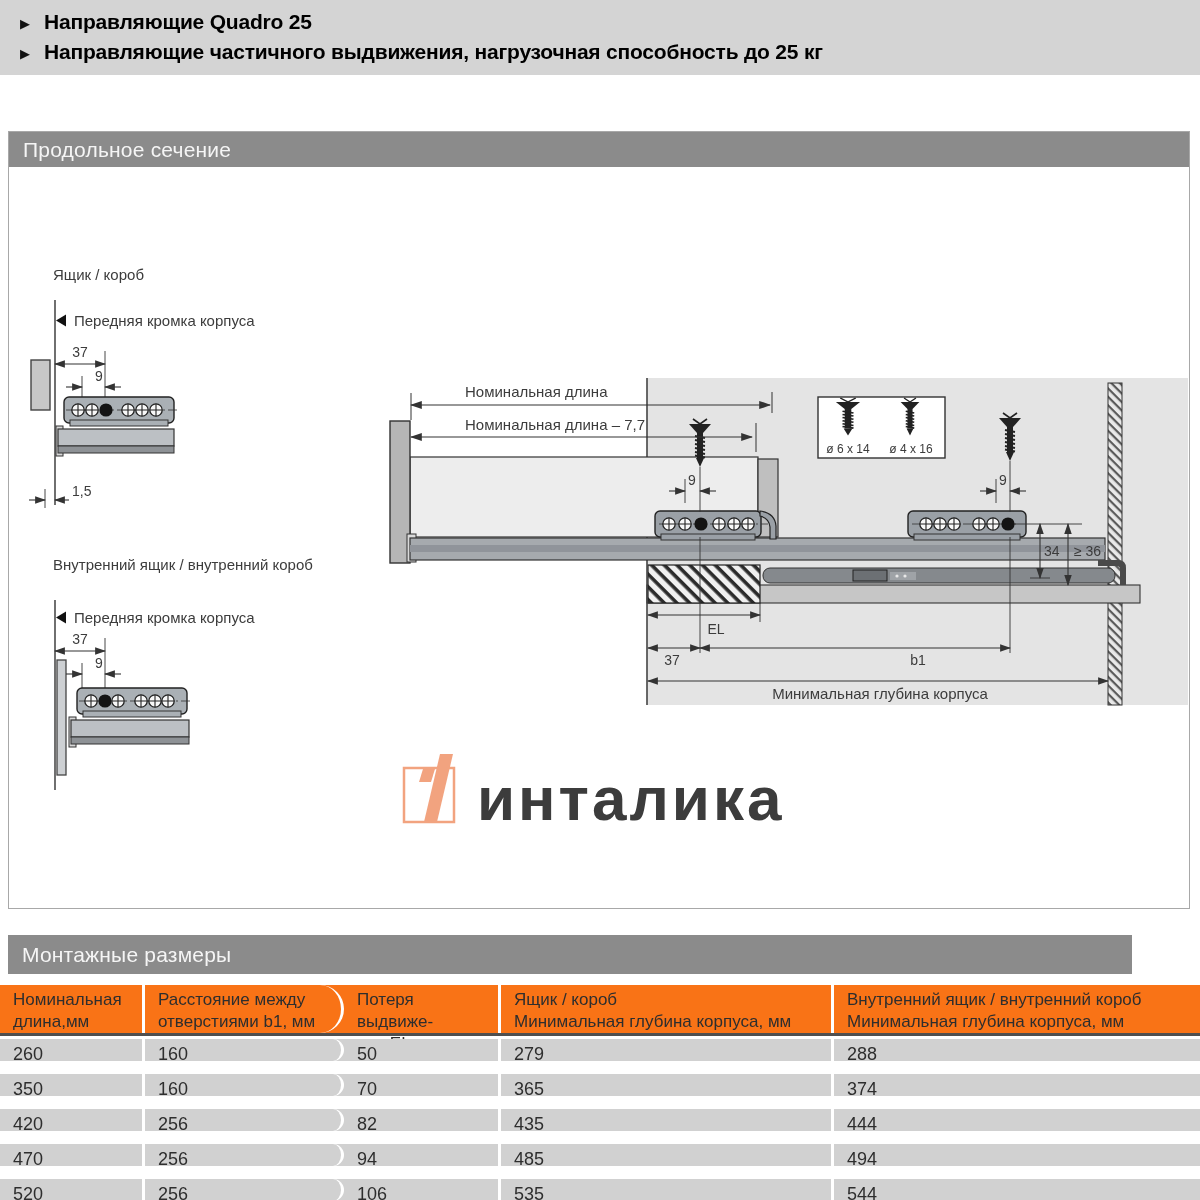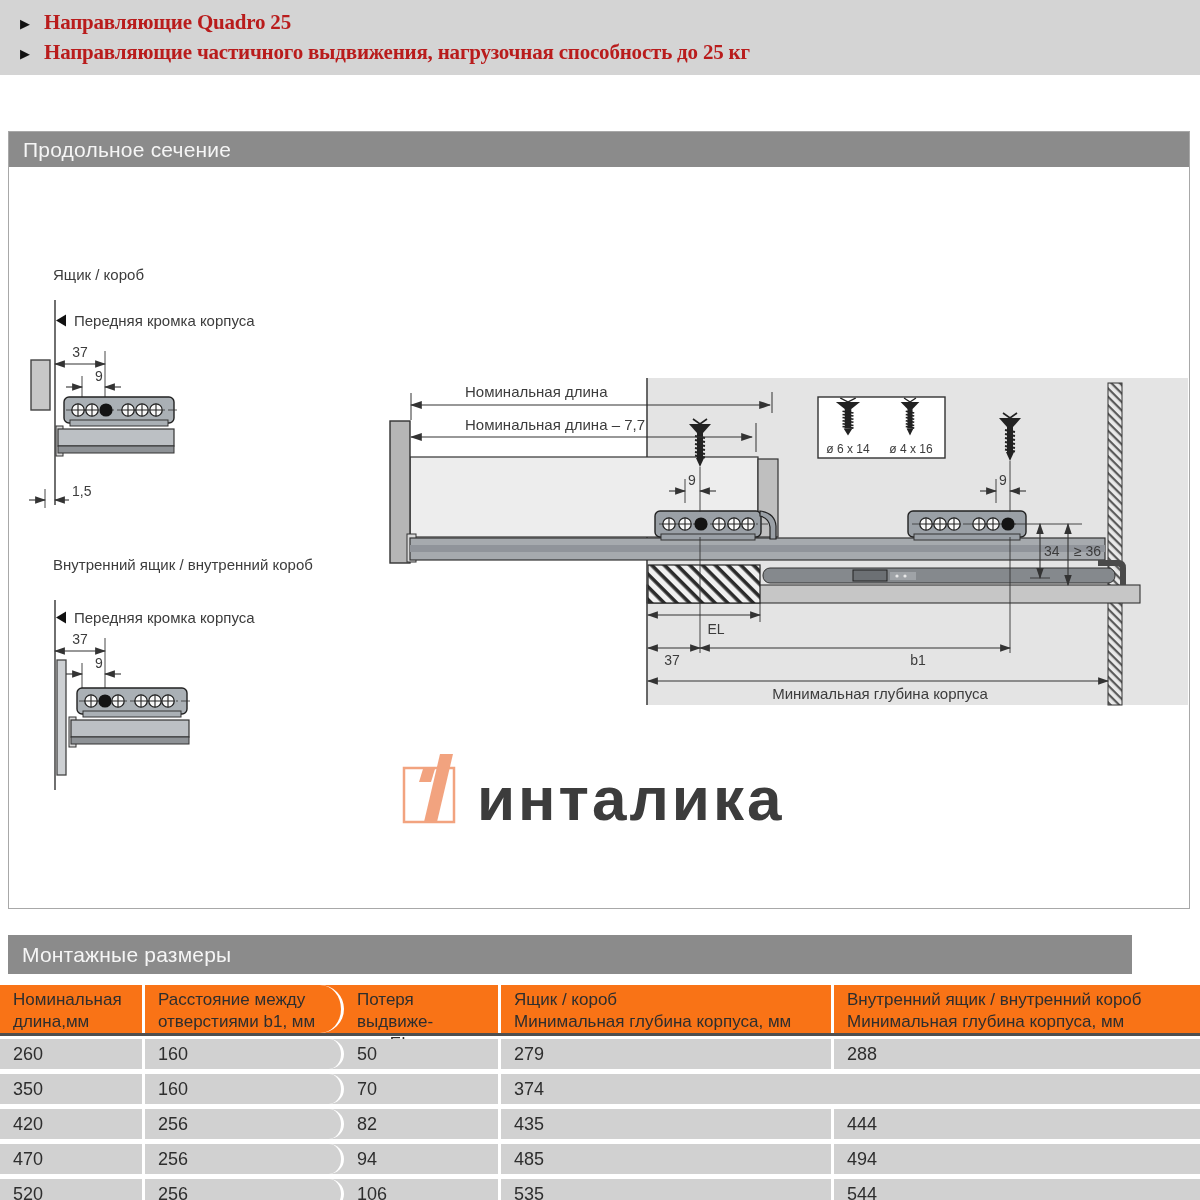--- a/index.html
+++ b/index.html
@@ -5,21 +5,21 @@
   html,body{margin:0;padding:0;}
   body{
     width:1200px;height:1200px;position:relative;overflow:hidden;
     background:#ffffff;font-family:"Liberation Sans",sans-serif;
     -webkit-font-smoothing:antialiased;
   }
   
   .topstrip{position:absolute;left:0;top:0;width:1200px;height:75px;background:#d4d4d4;}
   .bullet-row{position:absolute;left:20px;display:flex;align-items:baseline;gap:14px;}
   .bullet-row .tri{font-size:13px;color:#111;transform:translateY(-1px);}
-  .bullet-row .txt{font-size:21px;font-weight:bold;color:#b91c1c;letter-spacing:-0.2px;font-family:Liberation Serif, serif;}
+  .bullet-row .txt{font-size:21px;font-weight:bold;color:#000000;letter-spacing:-0.2px;}
   .row1{top:10px;}
   .row2{top:40px;}
   
   .panel{position:absolute;left:8px;top:131px;width:1182px;height:778px;
          border:1px solid #a8a8a8;background:#ffffff;box-sizing:border-box;}
   .barhead{background:#8b8b8b;color:#f5f5f5;font-size:21px;line-height:35px;
            padding-left:14px;letter-spacing:0.2px;}
   .bar1{position:absolute;left:0;top:0;width:100%;height:35px;box-sizing:border-box;}
   .bar2{position:absolute;left:8px;top:935px;width:1124px;height:39px;line-height:39px;box-sizing:border-box;}
   
@@ -28,21 +28,21 @@
   .lbl{font-size:15px;}
   .dimt{font-size:14px;fill:#333;}
   .smallt{font-size:12px;fill:#222;}
   .wmtext{font-size:62px;font-weight:bold;letter-spacing:3px;fill:#9b9b9b;}
   
   .thead{position:absolute;left:0;top:985px;width:1200px;height:48px;background:#f97316;display:flex;}
   .thead .cell{box-sizing:border-box;border-right:3px solid #ffffff;padding:4px 6px 0 13px;
                font-size:17px;color:#2e2e2e;line-height:1.28;}
   .thead .cell:last-child{border-right:none;}
   .sep{position:absolute;left:0;top:1033px;width:1200px;height:3px;background:#4f4f4f;}
-  .trow{position:absolute;left:0;width:1200px;height:30px;background:#d1d1d1;display:flex;}
+  .trow{position:absolute;left:0;width:1200px;height:22px;background:#d1d1d1;display:flex;}
   .trow .cell{box-sizing:border-box;border-right:3px solid #ffffff;padding-left:13px;
               font-size:18px;color:#2e2e2e;line-height:30px;}
   .trow .cell:last-child{border-right:none;}
   .c1{width:145px;} .c2{width:199px;border-radius:24px;} .c3{width:157px;} .c4{width:333px;} .c5{width:366px;}
   .r1{top:1039px;} .r2{top:1074px;} .r3{top:1109px;} .r4{top:1144px;} .r5{top:1179px;}
 </style>
 </head>
 <body>
 
 <div class="topstrip">
@@ -278,20 +278,21 @@
   <div class="cell c1">260</div>
   <div class="cell c2">160</div>
   <div class="cell c3">50</div>
   <div class="cell c4">279</div>
   <div class="cell c5">288</div>
 </div>
 <div class="trow r2">
   <div class="cell c1">350</div>
   <div class="cell c2">160</div>
   <div class="cell c3">70</div>
+  <div class="cell c4">365</div>
   <div class="cell c5">374</div>
 </div>
 <div class="trow r3">
   <div class="cell c1">420</div>
   <div class="cell c2">256</div>
   <div class="cell c3">82</div>
   <div class="cell c4">435</div>
   <div class="cell c5">444</div>
 </div>
 <div class="trow r4">

